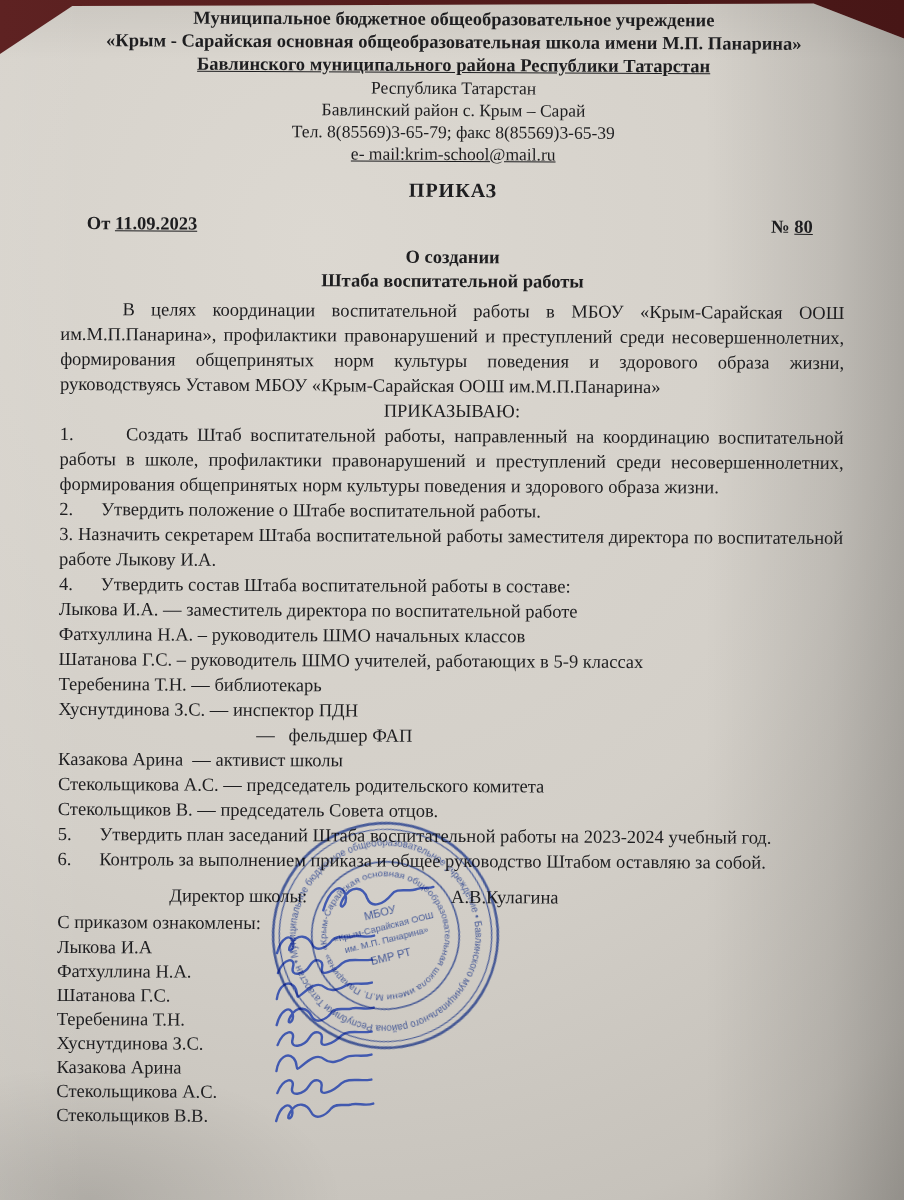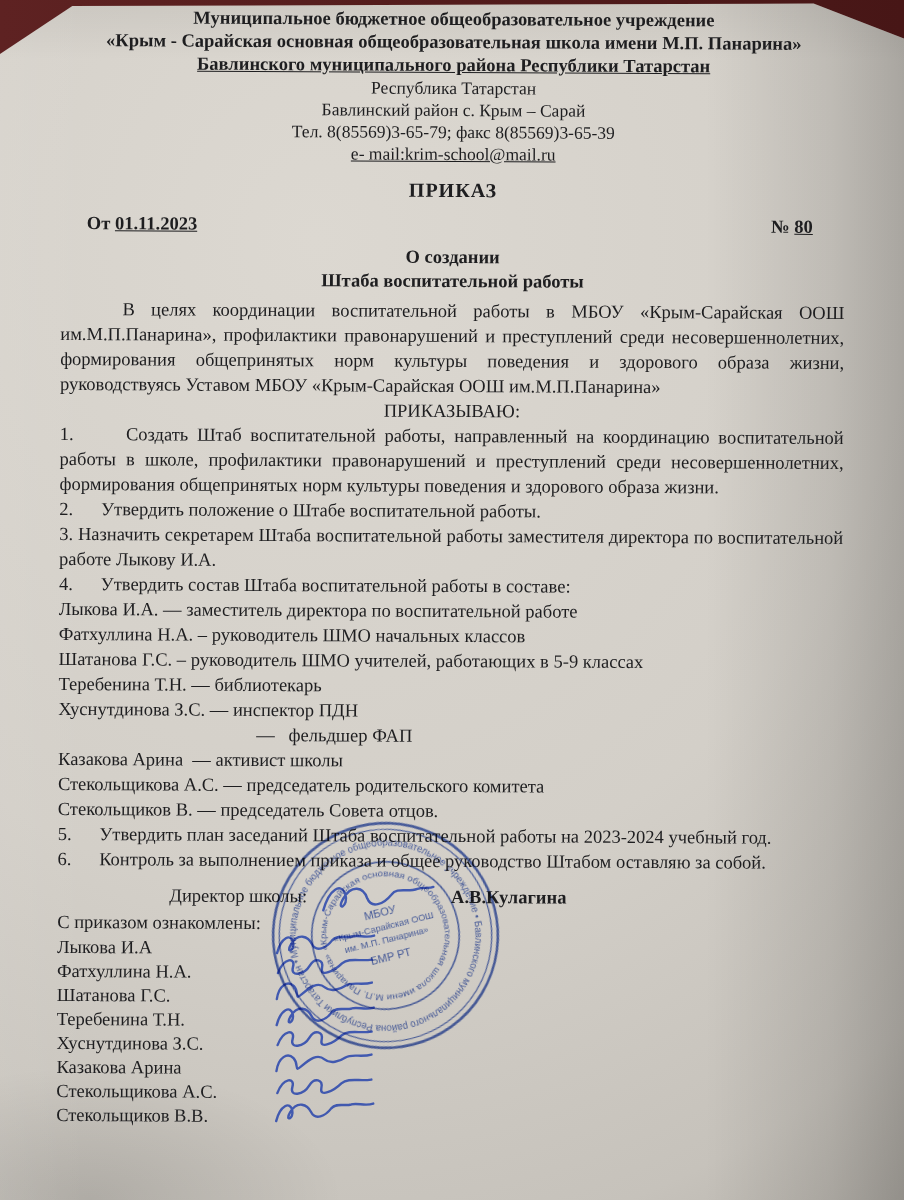--- a/index.html
+++ b/index.html
@@ -32,21 +32,21 @@
 
   .title   { margin-top:12px; font-size:20px; line-height:26px; letter-spacing:1px; }
   .daterow { display:flex; justify-content:space-between; margin-top:10px;
              padding:0 32px 0 26px; font-weight:bold; line-height:24px; }
   .subject { margin-top:8px; line-height:24px; }
   .intro   { margin-top:6px; text-indent:62px; }
   .member-indent { padding-left:198px; }
 
   .director-row { display:flex; align-items:center; margin-top:8px; height:30px; }
   .dir-label { margin-left:112px; }
-  .dir-name  { margin-left:14px;font-weight:bold; }
+  .dir-name  { margin-left:14px; }
 
   .ack-row  { display:flex; align-items:center; height:24px; }
   .ack-name { width:215px; flex:none; }
 
   .sig { fill:none; stroke:#2946ad; stroke-width:2.4; stroke-linecap:round;
          opacity:.85; width:110px; height:30px; flex:none; margin-top:-8px; }
   .dir-sig { width:120px; height:44px; margin:-10px 0 -14px 10px; }
 
   .stamp { position:absolute; left:268px; top:818px; width:235px; height:235px;
            transform:rotate(-14deg); opacity:.82; mix-blend-mode:multiply;
@@ -74,21 +74,21 @@
     <div class="org">«Крым - Сарайская основная общеобразовательная школа имени М.П. Панарина»</div>
     <div class="org u">Бавлинского муниципального района Республики Татарстан</div>
     <div class="addr">Республика Татарстан</div>
     <div class="addr">Бавлинский район с. Крым – Сарай</div>
     <div class="addr">Тел. 8(85569)3-65-79; факс 8(85569)3-65-39</div>
     <div class="addr u">e- mail:krim-school@mail.ru</div>
 
     <div class="title center bold">ПРИКАЗ</div>
 
     <div class="daterow">
-      <div><span>От </span><span class="u">01.11.2023</span></div>
+      <div><span>От </span><span class="u">11.09.2023</span></div>
       <div><span>№ </span><span class="u">80</span></div>
     </div>
 
     <div class="subject center bold">
       <div>О создании</div>
       <div>Штаба воспитательной работы</div>
     </div>
 
     <p class="intro just">В целях координации воспитательной работы в МБОУ «Крым-Сарайская ООШ им.М.П.Панарина», профилактики правонарушений и преступлений среди несовершеннолетних, формирования общепринятых норм культуры поведения и здорового образа жизни, руководствуясь Уставом МБОУ «Крым-Сарайская ООШ им.М.П.Панарина»</p>
     <div class="center">ПРИКАЗЫВАЮ:</div>

